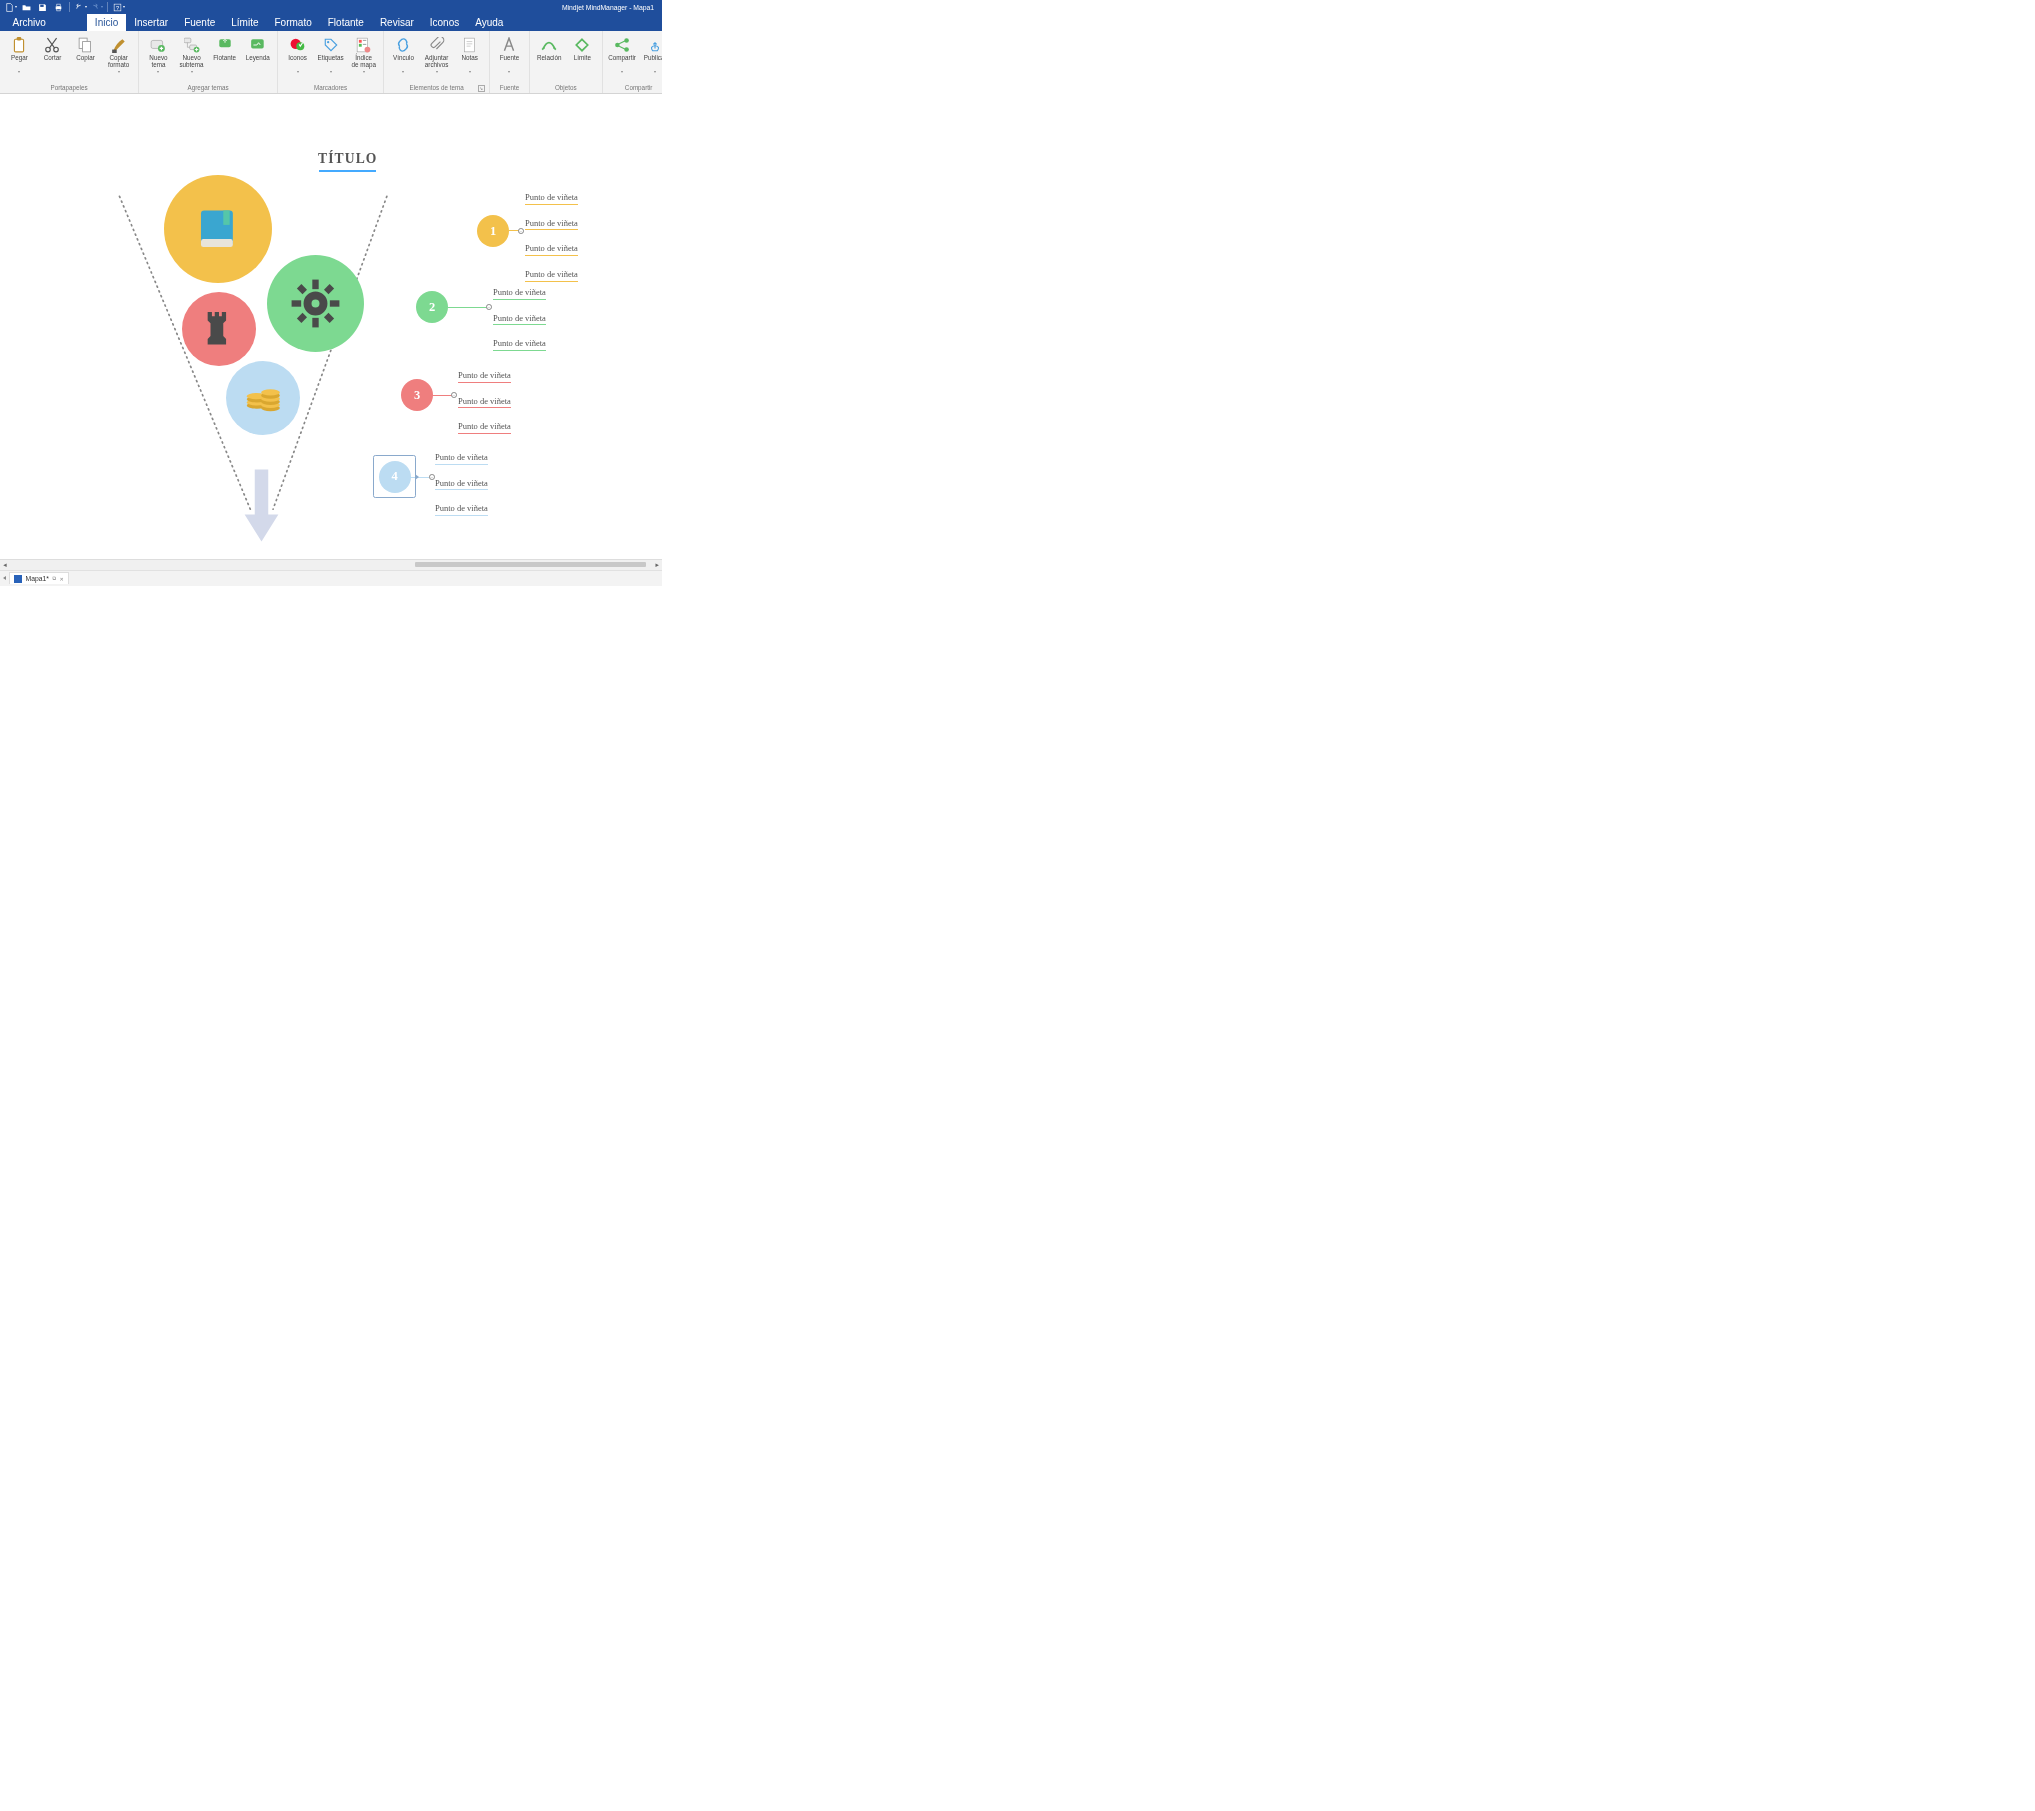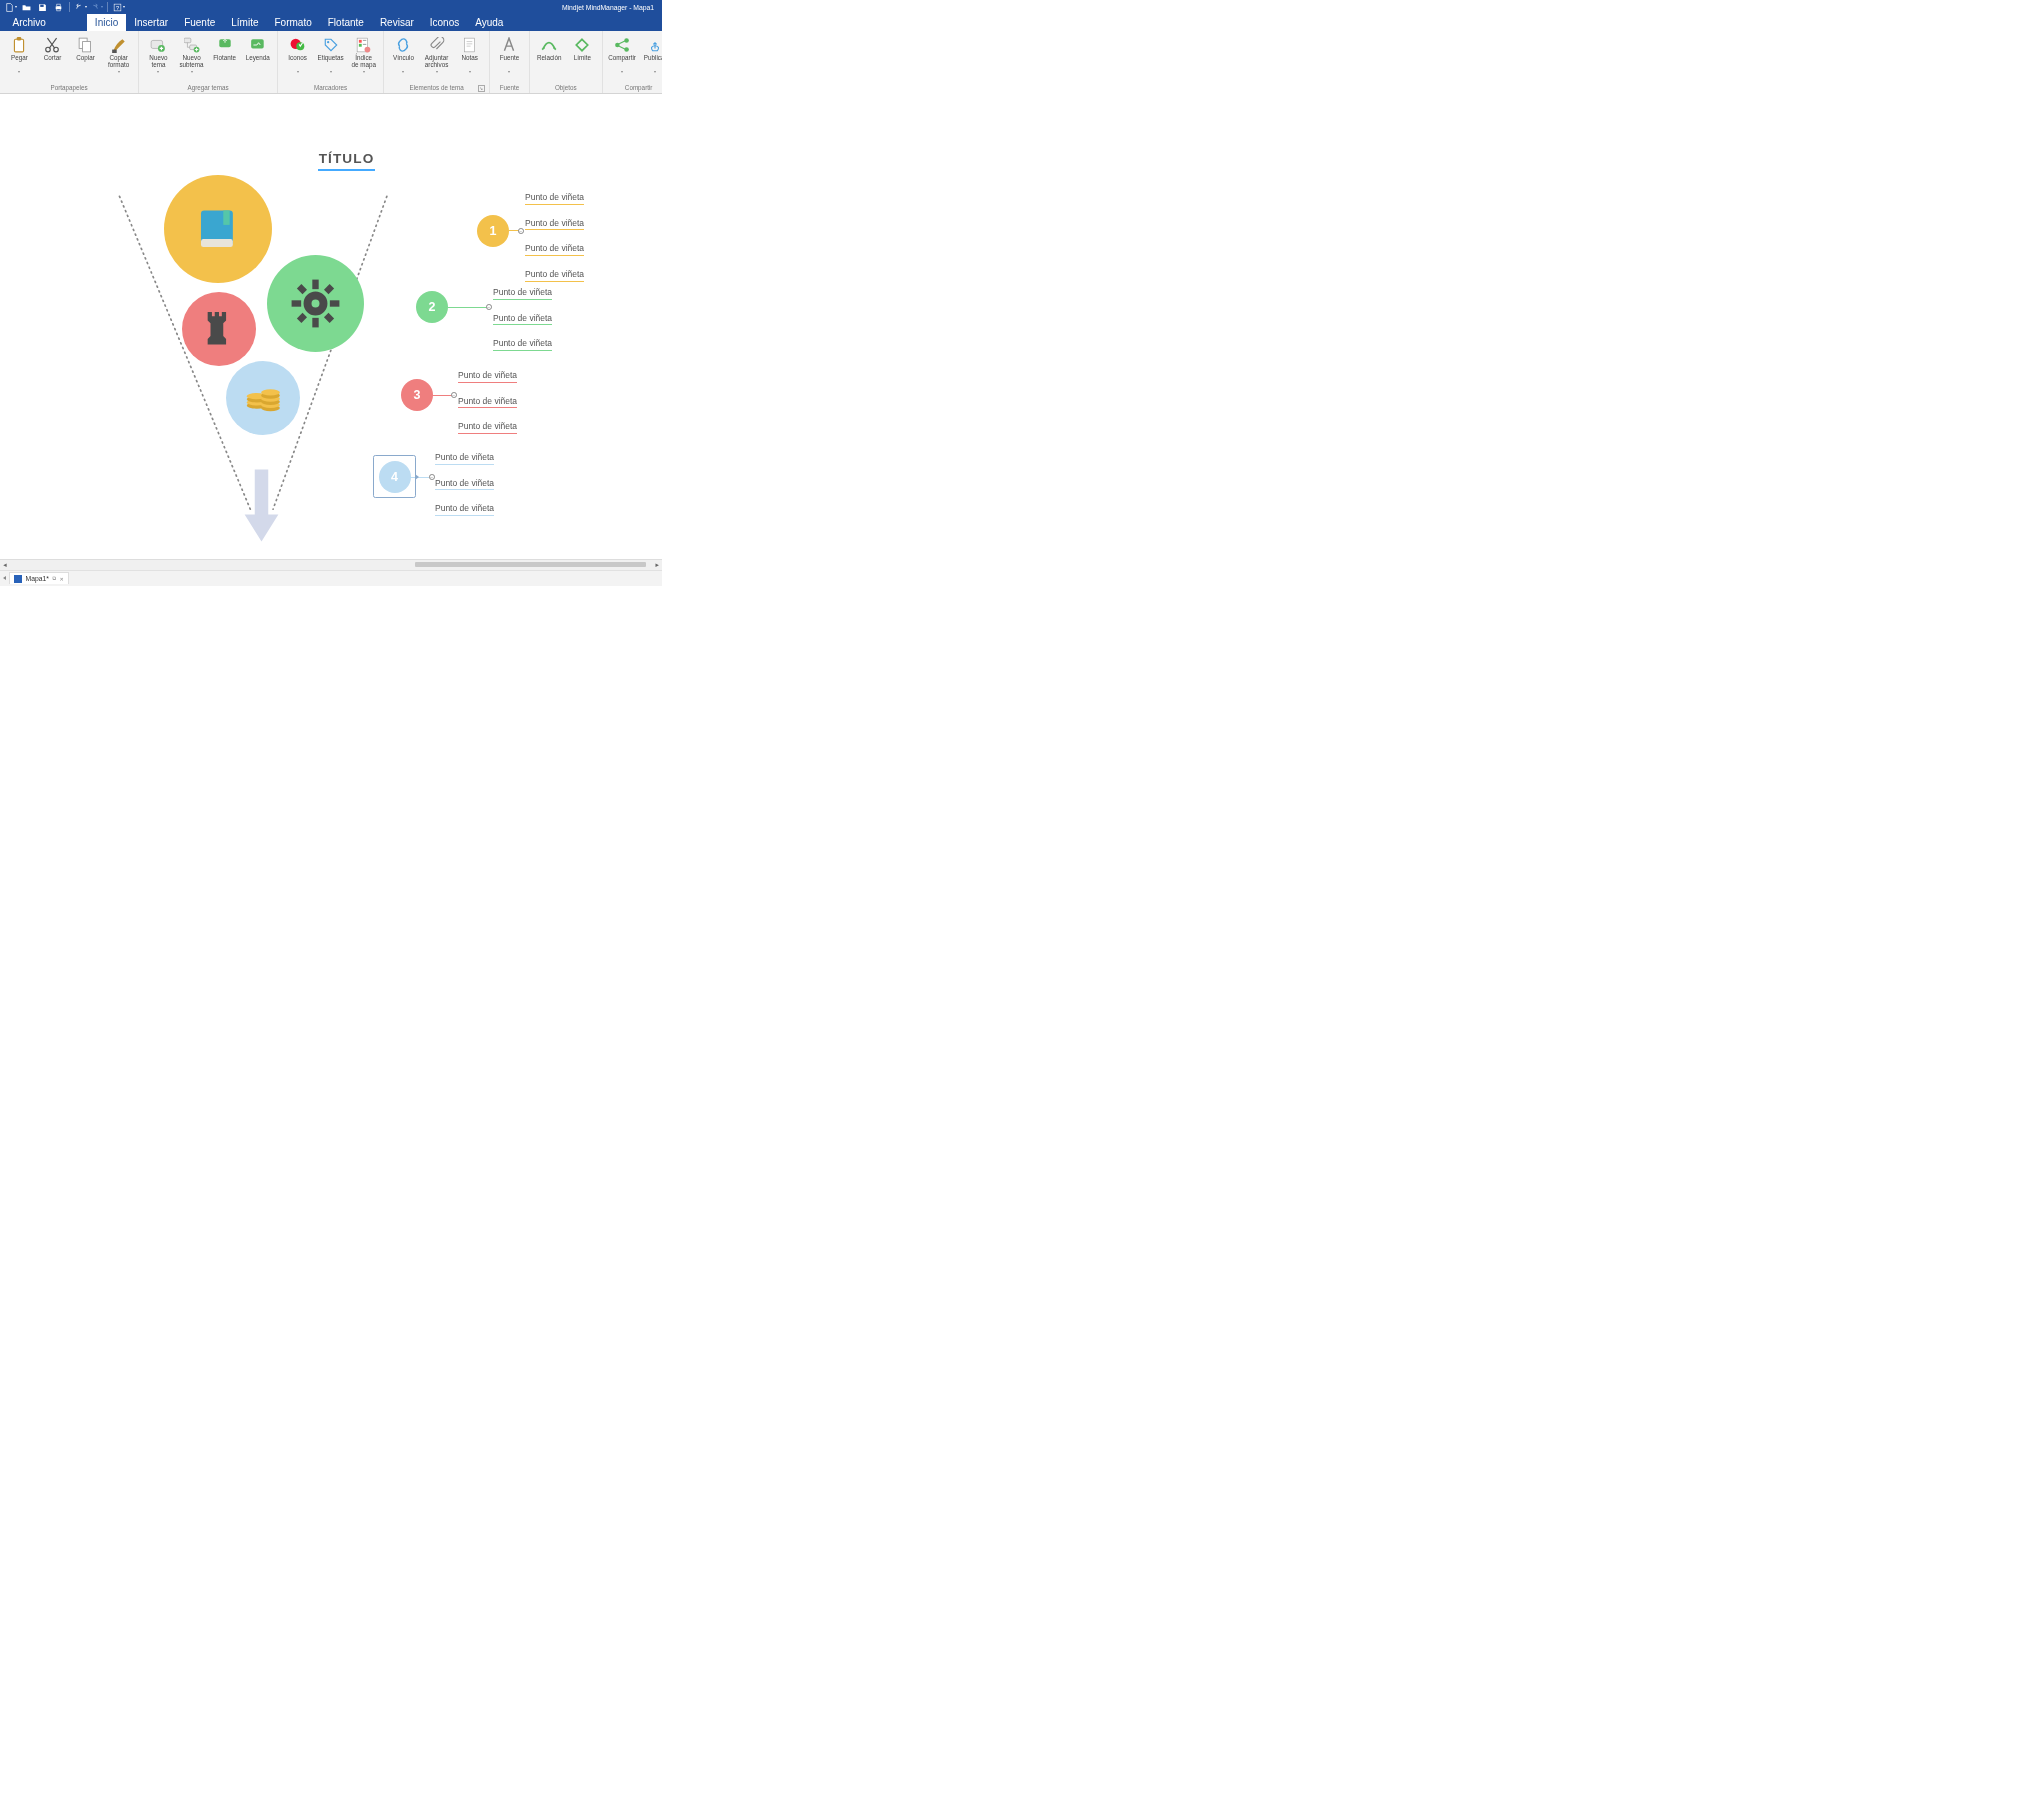--- a/index.html
+++ b/index.html
@@ -20,21 +20,21 @@
   .rgroup { border-right: 0.6px solid #e1e1e1; display: flex; flex-direction: column; padding: 2.3px 3.4px 1.1px; }
   .rgroup .items { display: flex; gap: 1.1px; flex: 1; align-items: flex-start; }
   .rgroup .glabel { text-align: center; font-size: 6.3px; color: #777; padding-bottom: 1.1px; position: relative; }
   .ritem { display: flex; flex-direction: column; align-items: center; justify-content: flex-end; width: 32px; padding: 2.3px 1.1px; cursor: pointer; border-radius: 1.1px; text-align:center; }
   .ritem .ricon { height: 19.3px; display:flex; align-items:center; justify-content:center; }
   .ritem .rlabel { font-size: 6.3px; color: #444; line-height: 1.1; min-height: 14.8px; display:flex; align-items:flex-start; justify-content:center; }
   .ritem .rcaret { width:0; height:0; border-left:1.7px solid transparent; border-right:1.7px solid transparent; border-top:2.3px solid #888; margin-top:1.1px;}
   .dialog-launch { position:absolute; right:1.1px; bottom:0; width:6.8px; height:6.8px; border:0.6px solid #aaa; font-size:4.5px; line-height:5.7px; text-align:center; color:#888; cursor:pointer;}
 
   .canvas-wrap { position: relative; background: #fff; height: 466px; overflow: hidden; border-bottom: 0.6px solid #ddd;}
-  .canvas { position: relative; width: 100%; height: 100%; }
+  .canvas { position: relative; width: 100%; height: 100%; font-family: Liberation Serif, serif; }
 
   .title-block { position:absolute; left:318px; top:57px; text-align:center; }
   .title-text { font-size: 13.6px; font-weight: 700; color:#555; letter-spacing: 1.1px;}
   .title-underline { width:57px; height:1.7px; background:#44aaff; margin:3.4px auto 0;}
 
   .dotted { stroke:#888; stroke-width:3; stroke-dasharray:2 7; fill:none; stroke-linecap:round;}
   .arrow-down { position:absolute; left:239px; top:375px; }
 
   .circle { position:absolute; border-radius:50%; display:flex; align-items:center; justify-content:center; }
   .c-yellow{background:#f3c14b;} .c-green{background:#7dd991;} .c-red{background:#ef7e7e;} .c-blue{background:#bcdcf2;}

